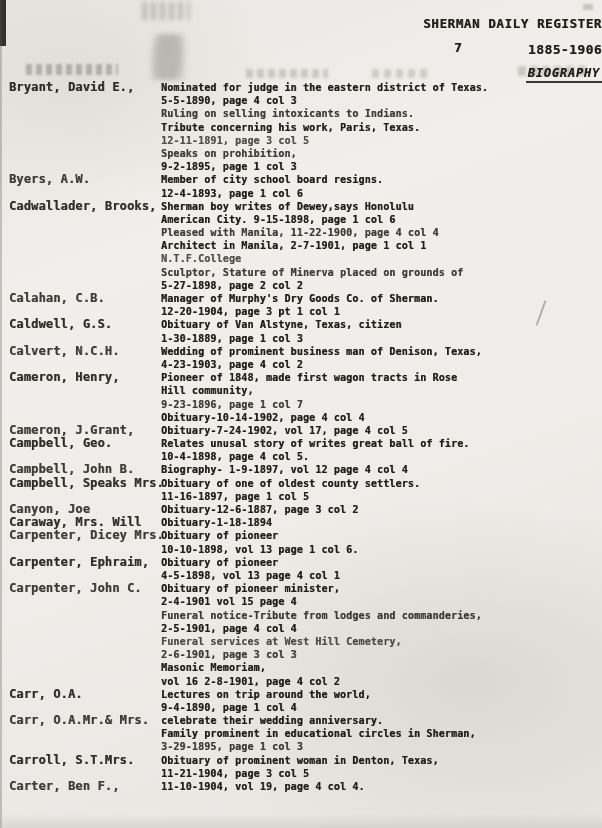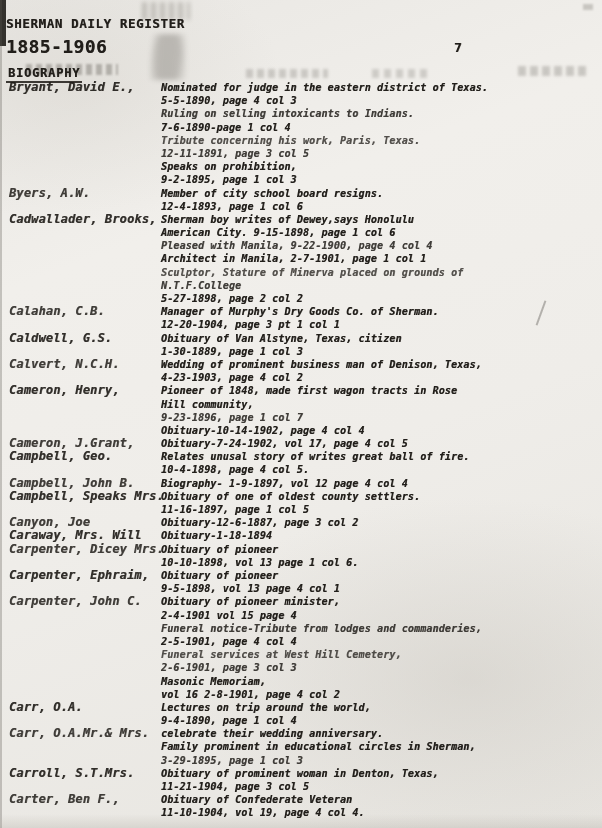--- a/index.html
+++ b/index.html
@@ -11,29 +11,29 @@
       linear-gradient(160deg,#e9e7e3 0%, #f1efeb 28%, #efede9 55%, #e7e5e0 100%);
     font-family:"DejaVu Sans Mono","Liberation Mono",monospace;
     color:#211e1a;
   }
   .typed {
     font-weight:bold;
     letter-spacing:0.15px;
     text-shadow:0.4px 0.3px 0.6px rgba(28,25,20,0.65);
   }
   
-  .header { position:absolute; top:16px; left:6px; right:0; text-align:left; }
+  .header { position:absolute; top:16px; left:6px; right:0; text-align:right; }
   .title1 { font-size:12.5px; letter-spacing:0.6px; }
-  .title2 { font-size:18px; letter-spacing:0.4px; margin-top:5px; }
+  .title2 { font-size:13px; letter-spacing:0.4px; margin-top:11px; }
   .biography { display:inline-block; margin-top:9px; font-size:12px; letter-spacing:0.8px;
-               border-bottom:2px solid rgba(30,27,22,0.85); padding:0 2px 1px 2px; }
+               border-bottom:2px solid rgba(30,27,22,0.85); padding:0 2px 1px 2px;font-style:italic; }
   .pagenum { position:absolute; left:454px; top:40px; font-size:13px; }
   
   .entries { position:absolute; top:81px; left:0; width:602px; }
-  .entry { display:flex; align-items:flex-start;font-style:italic; }
+  .entry { display:flex; align-items:flex-start; }
   .entry-name { width:161px; padding-left:9px; box-sizing:border-box;
                 white-space:nowrap; font-size:12px; line-height:13.2px; opacity:0.92; }
   .entry-lines { flex:1; min-width:0; }
   .line { height:13.2px; line-height:13.2px; white-space:nowrap; font-size:10px; }
   .entry-lines .line:nth-child(3n){ opacity:0.85; }
   .entry-lines .line:nth-child(5n){ opacity:0.76; }
   .entry:nth-child(2n) .entry-name { opacity:0.85; }
   
   .artifact { position:absolute; pointer-events:none; }
   .edge-bar { left:0; top:0; width:6px; height:46px; background:#15130f; opacity:0.85; filter:blur(0.5px); }
@@ -83,43 +83,42 @@
   </div>
   <div class="pagenum typed">7</div>
 
   <div class="entries">
       <div class="entry">
         <div class="entry-name typed">Bryant, David E.,</div>
         <div class="entry-lines">
           <div class="line typed">Nominated for judge in the eastern district of Texas.</div>
           <div class="line typed">5-5-1890, page 4 col 3</div>
           <div class="line typed">Ruling on selling intoxicants to Indians.</div>
-          <div class="line typed">7-6-1890-page 1 col 4</div>
           <div class="line typed">Tribute concerning his work, Paris, Texas.</div>
           <div class="line typed">12-11-1891, page 3 col 5</div>
           <div class="line typed">Speaks on prohibition,</div>
           <div class="line typed">9-2-1895, page 1 col 3</div>
         </div>
       </div>
       <div class="entry">
         <div class="entry-name typed">Byers, A.W.</div>
         <div class="entry-lines">
           <div class="line typed">Member of city school board resigns.</div>
           <div class="line typed">12-4-1893, page 1 col 6</div>
         </div>
       </div>
       <div class="entry">
         <div class="entry-name typed">Cadwallader, Brooks,</div>
         <div class="entry-lines">
           <div class="line typed">Sherman boy writes of Dewey,says Honolulu</div>
           <div class="line typed">American City. 9-15-1898, page 1 col 6</div>
-          <div class="line typed">Pleased with Manila, 9-22-1900, page 4 col 4</div>
+          <div class="line typed">Pleased with Manila, 11-22-1900, page 4 col 4</div>
           <div class="line typed">Architect in Manila, 2-7-1901, page 1 col 1</div>
+          <div class="line typed">N.T.F.College</div>
           <div class="line typed">Sculptor, Stature of Minerva placed on  grounds of</div>
-          <div class="line typed">N.T.F.College</div>
           <div class="line typed">5-27-1898, page 2 col 2</div>
         </div>
       </div>
       <div class="entry">
         <div class="entry-name typed">Calahan, C.B.</div>
         <div class="entry-lines">
           <div class="line typed">Manager of Murphy's Dry Goods Co. of Sherman.</div>
           <div class="line typed">12-20-1904, page 3 pt 1 col 1</div>
         </div>
       </div>
@@ -188,21 +187,21 @@
         <div class="entry-name typed">Carpenter, Dicey Mrs.</div>
         <div class="entry-lines">
           <div class="line typed">Obituary of pioneer</div>
           <div class="line typed">10-10-1898, vol 13 page 1 col 6.</div>
         </div>
       </div>
       <div class="entry">
         <div class="entry-name typed">Carpenter, Ephraim,</div>
         <div class="entry-lines">
           <div class="line typed">Obituary of pioneer</div>
-          <div class="line typed">9-5-1898, vol 13 page 4 col 1</div>
+          <div class="line typed">4-5-1898, vol 13 page 4 col 1</div>
         </div>
       </div>
       <div class="entry">
         <div class="entry-name typed">Carpenter, John C.</div>
         <div class="entry-lines">
           <div class="line typed">Obituary of pioneer minister,</div>
           <div class="line typed">2-4-1901 vol 15 page 4</div>
           <div class="line typed">Funeral notice-Tribute from lodges and commanderies,</div>
           <div class="line typed">2-5-1901, page 4 col 4</div>
           <div class="line typed">Funeral services at West Hill Cemetery,</div>
@@ -229,19 +228,18 @@
       <div class="entry">
         <div class="entry-name typed">Carroll, S.T.Mrs.</div>
         <div class="entry-lines">
           <div class="line typed">Obituary of prominent woman in Denton, Texas,</div>
           <div class="line typed">11-21-1904, page 3 col 5</div>
         </div>
       </div>
       <div class="entry">
         <div class="entry-name typed">Carter, Ben F.,</div>
         <div class="entry-lines">
-          <div class="line typed">Obituary of Confederate Veteran</div>
           <div class="line typed">11-10-1904, vol 19, page 4 col 4.</div>
         </div>
       </div>
     </div>
 
 </div>
 
 </body></html>

